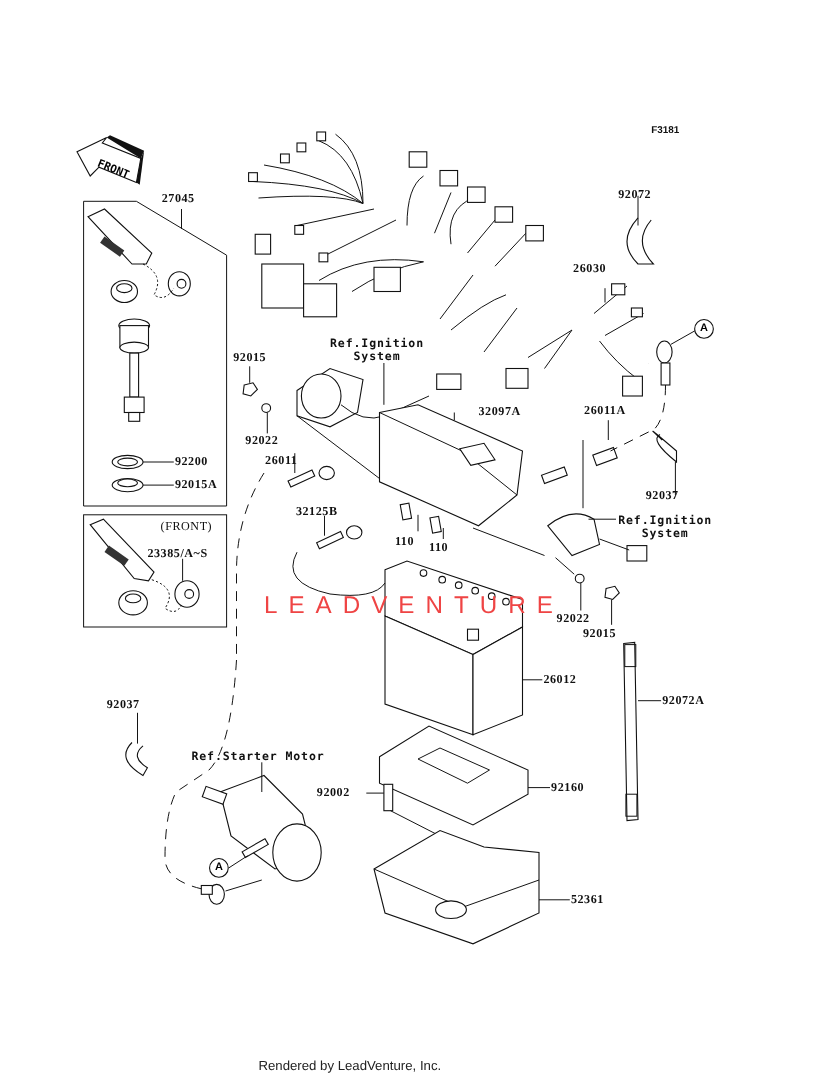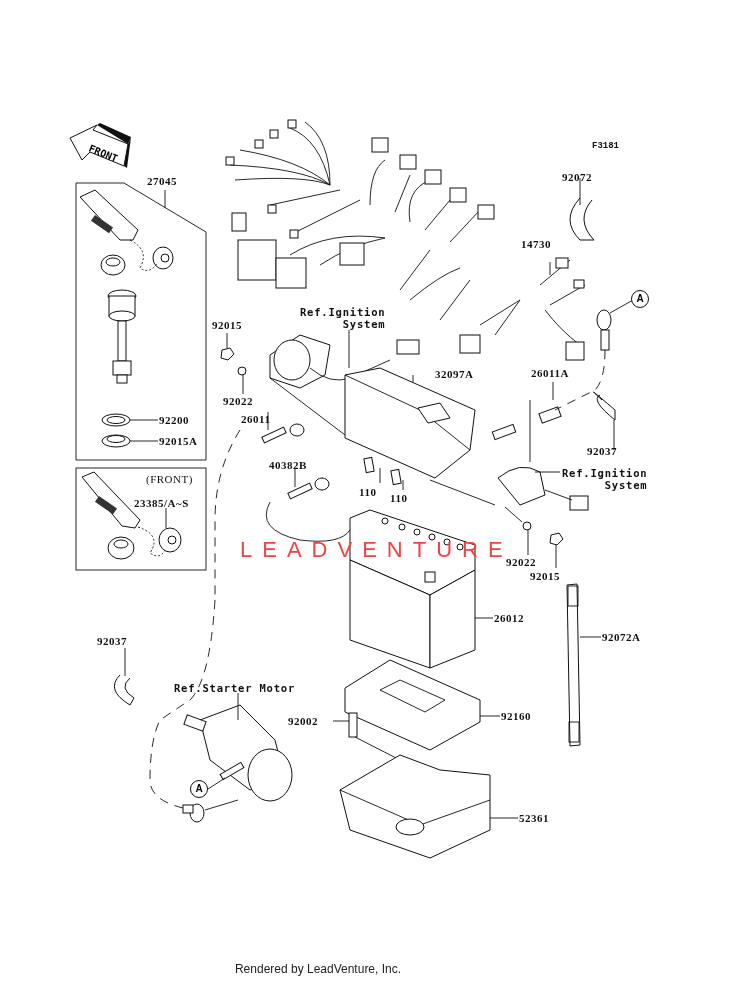--- a/index.html
+++ b/index.html
@@ -1,20 +1,20 @@
 <!DOCTYPE html>
 <html><head>
 <meta charset="utf-8">
 <style>
   html,body{margin:0;padding:0;background:#fff;}
   body{width:750px;height:981px;position:relative;overflow:hidden;font-family:"DejaVu Sans Mono","Liberation Mono",monospace;}
   svg.diagram{position:absolute;left:0;top:0;width:750px;height:981px;}
   .lbl{position:absolute;font-family:Liberation Serif, serif;font-size:11px;font-weight:bold;color:#111;letter-spacing:0.5px;white-space:nowrap;line-height:12px;}
-  .ref{position:absolute;font-family:"DejaVu Sans Mono","Liberation Mono",monospace;font-size:10.5px;font-weight:bold;color:#111;letter-spacing:0.8px;line-height:12px;text-align:right;white-space:nowrap;}
-  .code{position:absolute;left:592px;top:113px;font-family:Liberation Mono, monospace;font-size:9px;color:#111;font-weight:bold;margin-top:28px;}
+  .ref{position:absolute;font-family:"DejaVu Sans Mono","Liberation Mono",monospace;font-size:10.5px;font-weight:bold;color:#111;letter-spacing:0.8px;line-height:12px;text-align:center;white-space:nowrap;}
+  .code{position:absolute;left:592px;top:113px;font-family:Liberation Sans, sans-serif;font-size:9px;color:#111;font-weight:bold;}
   .footer{position:absolute;left:0;width:636px;top:962px;text-align:center;font-family:"Liberation Sans",sans-serif;font-size:12px;color:#222;}
   .watermark{position:absolute;left:240px;top:537px;font-family:"Liberation Sans",sans-serif;font-size:22px;letter-spacing:10px;color:#ef4444;}
   .front-text{font-family:"DejaVu Sans Mono",monospace;font-size:10px;font-weight:bold;}
   .callout{position:absolute;width:16px;height:16px;border:1.2px solid #111;border-radius:50%;background:#fff;font-family:"Liberation Sans",sans-serif;font-size:10px;font-weight:bold;text-align:center;line-height:16px;}
   svg .p{fill:#fff;stroke:#111;stroke-width:1;}
   svg .l{fill:none;stroke:#111;stroke-width:0.9;}
   svg .d{fill:none;stroke:#111;stroke-width:0.9;stroke-dasharray:9 7;}
 </style>
 </head>
 <body>
@@ -238,26 +238,26 @@
 
 <div class="code">F3181</div>
 
 <div class="lbl" style="left:147px;top:175px">27045</div>
 <div class="lbl" style="left:159px;top:414px">92200</div>
 <div class="lbl" style="left:159px;top:435px">92015A</div>
 <div class="lbl" style="left:134px;top:497px">23385/A~S</div>
 <div class="lbl" style="left:212px;top:319px">92015</div>
 <div class="lbl" style="left:223px;top:395px">92022</div>
 <div class="lbl" style="left:241px;top:413px">26011</div>
-<div class="lbl" style="left:269px;top:459px">40382B</div>
+<div class="lbl" style="left:269px;top:459px">32125B</div>
 <div class="lbl" style="left:359px;top:486px">110</div>
 <div class="lbl" style="left:390px;top:492px">110</div>
 <div class="lbl" style="left:435px;top:368px">32097A</div>
 <div class="lbl" style="left:562px;top:171px">92072</div>
-<div class="lbl" style="left:521px;top:238px">14730</div>
+<div class="lbl" style="left:521px;top:238px">26030</div>
 <div class="lbl" style="left:531px;top:367px">26011A</div>
 <div class="lbl" style="left:587px;top:445px">92037</div>
 <div class="lbl" style="left:506px;top:556px">92022</div>
 <div class="lbl" style="left:530px;top:570px">92015</div>
 <div class="lbl" style="left:494px;top:612px">26012</div>
 <div class="lbl" style="left:602px;top:631px">92072A</div>
 <div class="lbl" style="left:97px;top:635px">92037</div>
 <div class="lbl" style="left:288px;top:715px">92002</div>
 <div class="lbl" style="left:501px;top:710px">92160</div>
 <div class="lbl" style="left:519px;top:812px">52361</div>

